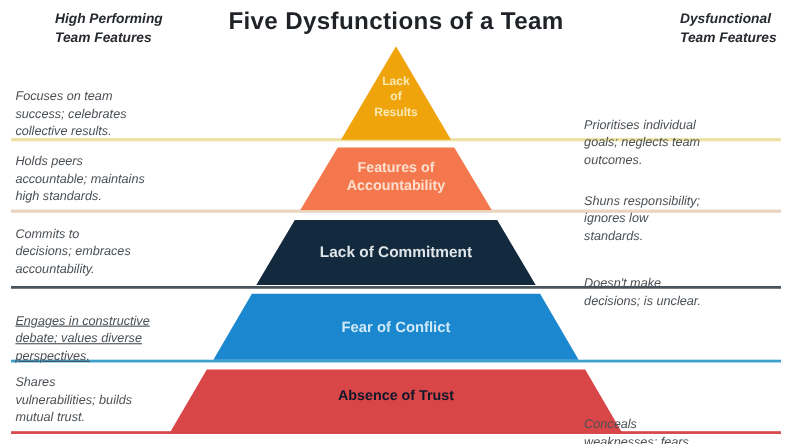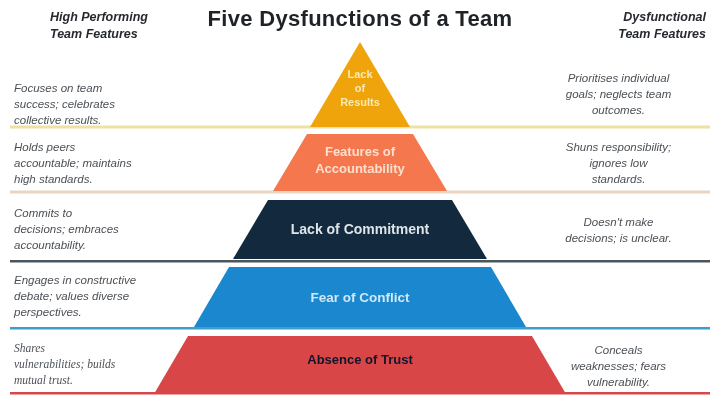--- a/index.html
+++ b/index.html
@@ -28,21 +28,21 @@
     top: 9px;
     font-size: 12.5px;
     font-weight: bold;
     font-style: italic;
     color: #26292e;
     line-height: 17px;
     white-space: pre-line;
     margin-left: 36px;
   }
   .col-header.left  { left: 14px;  text-align: left; }
-  .col-header.right { right: 14px; text-align: right; }
+  .col-header.right { right: 14px; text-align: left; }
 
   .pyr-svg { position: absolute; top: 0; left: 0; }
 
   .tier-label {
     position: absolute;
     text-align: center;
     font-weight: bold;
     white-space: pre-line;
   }
   .tier-label.t1 { left: 310px; width: 100px; top: 67px;  font-size: 11px;   line-height: 14px; color: #f9e9b2; }
@@ -53,22 +53,22 @@
 
   .side-text {
     position: absolute;
     font-size: 11.5px;
     font-style: italic;
     color: #4b5055;
     line-height: 16px;
     white-space: pre-line;
   }
   .side-text.left  { left: 14px;  width: 175px; text-align: left; }
-  .side-text.right { right: 14px; width: 175px; text-align: center; }
-  .l1 { top: 80px; }  .l2 { top: 139px; } .l3 { top: 205px; } .l4 { top: 272px; } .l5 { top: 340px; font-family: Liberation Serif, serif; }
+  .side-text.right { right: 14px; width: 175px; text-align: left; margin-top: 36px; }
+  .l1 { top: 80px; }  .l2 { top: 139px; } .l3 { top: 205px; } .l4 { top: 284px; text-decoration: underline; } .l5 { top: 340px; }
   .r1 { top: 70px; }  .r2 { top: 139px; } .r3 { top: 214px; } .r4 { top: 272px; } .r5 { top: 342px; }
 </style>
 </head>
 <body>
 
 <div class="canvas">
 
   <h1 class="title">Five Dysfunctions of a Team</h1>
 
   <div class="col-header left">High Performing

